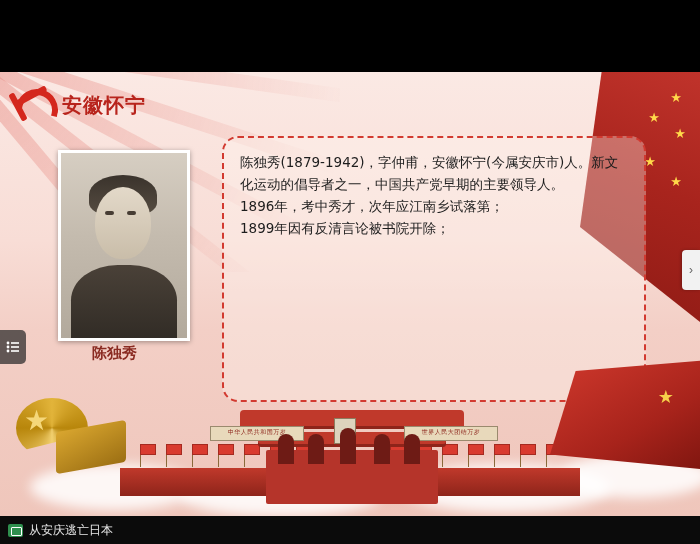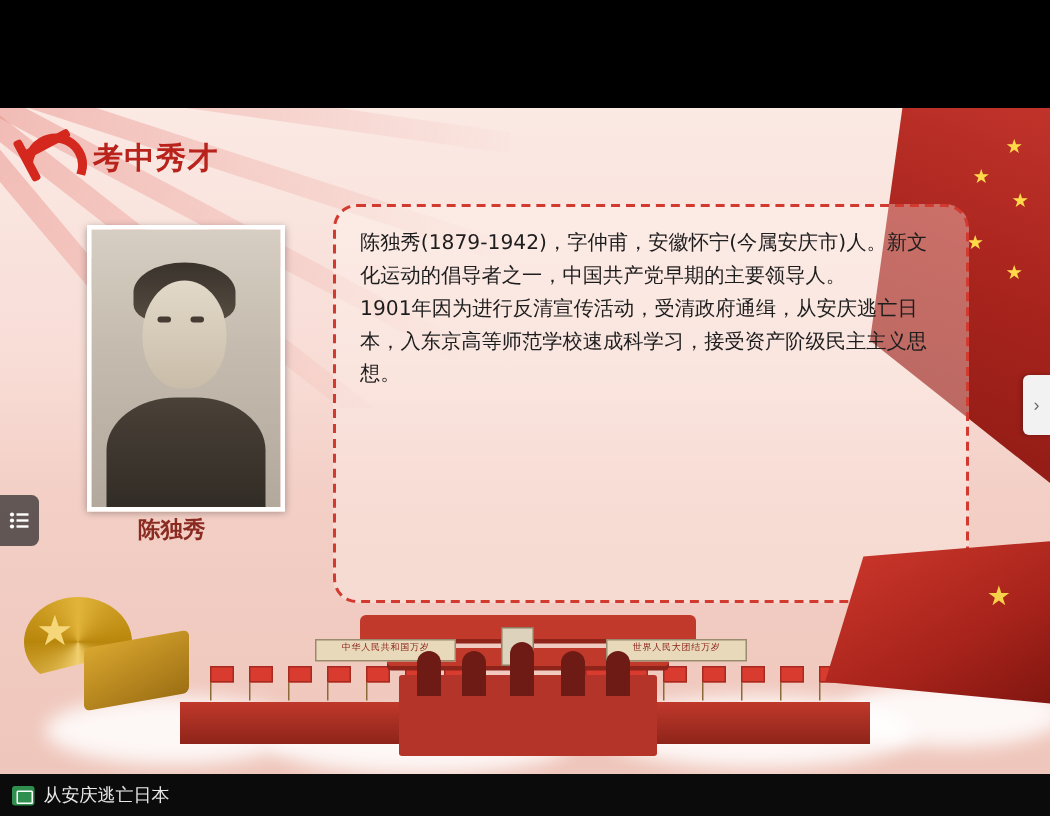--- a/index.html
+++ b/index.html
@@ -130,37 +130,38 @@
       <span class="star" style="right:44px;top:82px;">★</span>
       <span class="star" style="right:18px;top:102px;">★</span>
     </div>
 
     <div class="emblem">
       <div class="sickle"></div>
       <div class="hammer"></div>
       <div class="handle"></div>
     </div>
 
-    <div class="slide-title">考中秀才</div>
+    <div class="slide-title">安徽怀宁</div>
 
     <div class="portrait-wrap">
       <div class="portrait">
         <div class="hair"></div>
         <div class="face"></div>
         <div class="eye" style="left:44px;top:58px;"></div>
         <div class="eye" style="left:66px;top:58px;"></div>
         <div class="body"></div>
       </div>
     </div>
     <div class="portrait-name">陈独秀</div>
 
     <div class="panel">
       <div class="inner">
         <p>陈独秀(1879-1942)，字仲甫，安徽怀宁(今属安庆市)人。新文化运动的倡导者之一，中国共产党早期的主要领导人。</p>
-        <p>1901年因为进行反清宣传活动，受清政府通缉，从安庆逃亡日本，入东京高等师范学校速成科学习，接受资产阶级民主主义思想。</p>
+        <p>1896年，考中秀才，次年应江南乡试落第；</p>
+        <p>1899年因有反清言论被书院开除；</p>
       </div>
     </div>
 
     <div class="ground">
       <div class="cloud" style="left:30px;bottom:6px;width:170px;height:46px;"></div>
       <div class="cloud" style="left:180px;bottom:0px;width:200px;height:40px;"></div>
       <div class="cloud" style="left:400px;bottom:4px;width:210px;height:48px;"></div>
       <div class="cloud" style="left:560px;bottom:18px;width:150px;height:44px;"></div>
 
       <div class="wall"></div>

